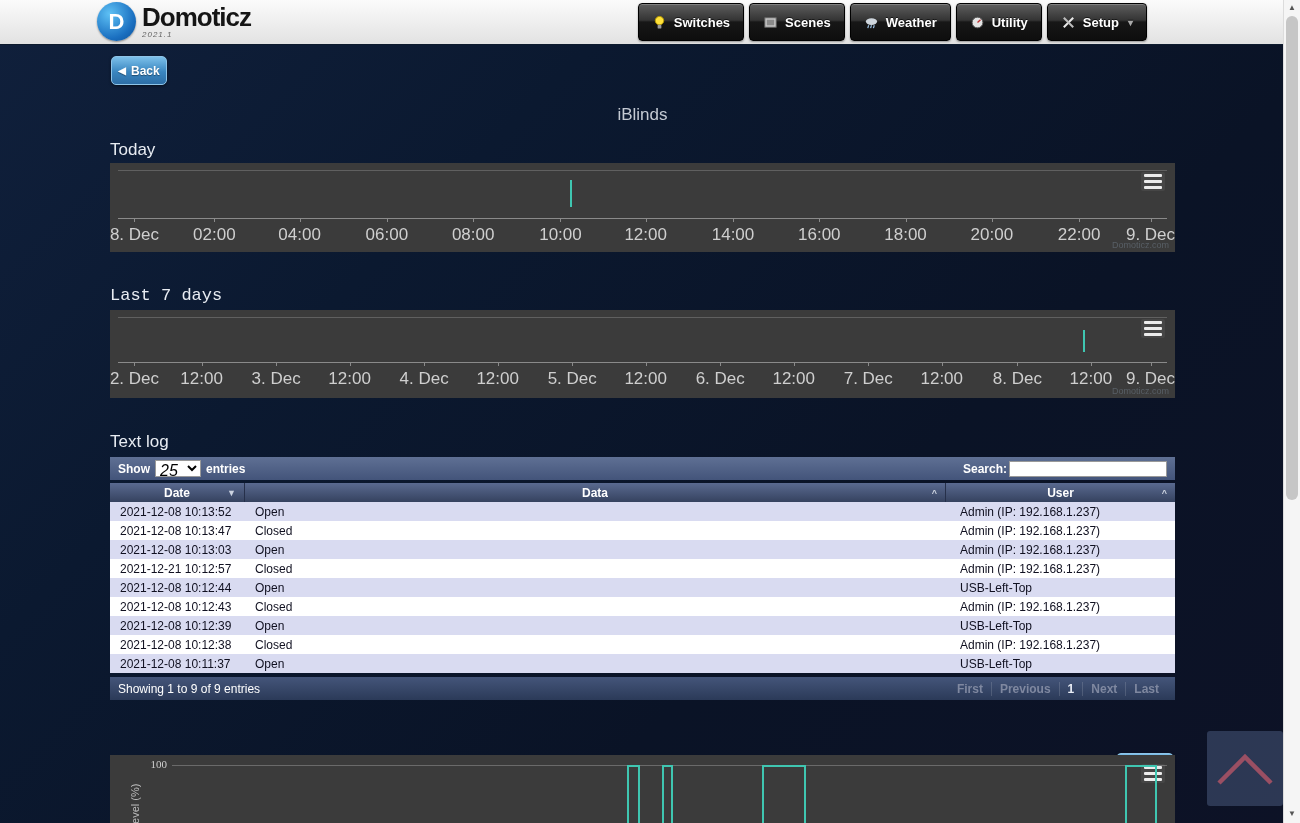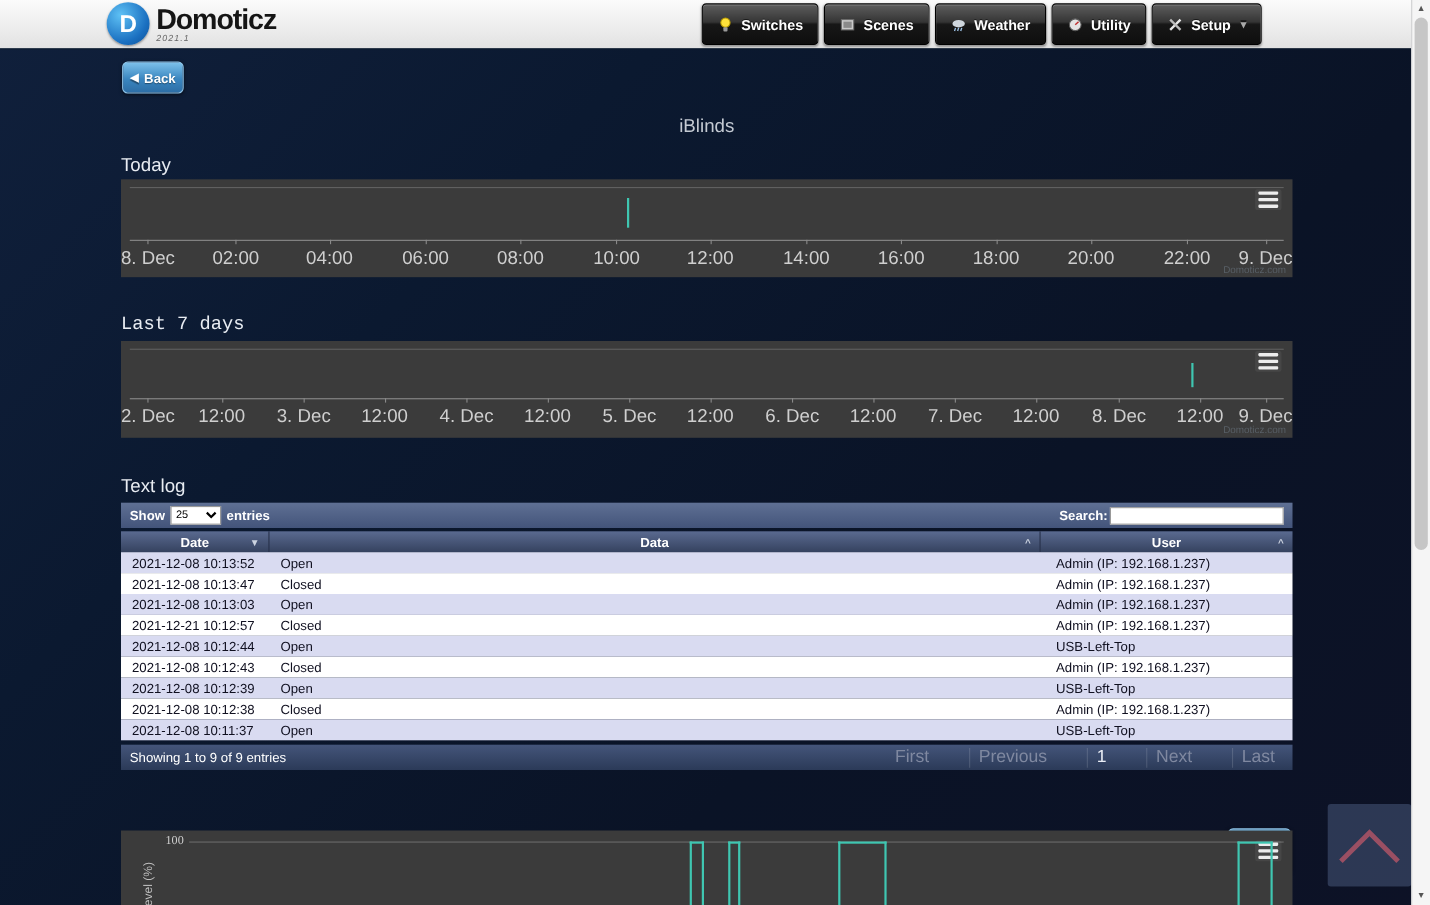--- a/index.html
+++ b/index.html
@@ -87,22 +87,22 @@
     transform:rotate(-90deg); transform-origin:center; white-space:nowrap; }
 
   
   .dt-toolbar {
     position:absolute; left:110px; top:457px; width:1065px; height:23px;
     background:linear-gradient(#5f7094,#43547a);
     display:flex; align-items:center; padding:0 8px;
     color:#fff; font-size:12px; font-weight:bold;
   }
   .dt-toolbar select {
-    width:46px; height:17px; margin:0 5px; font-size:10px;
-    background:#fff; border:1px solid #999; color:#000;
+    width:46px; height:17px; margin:0 5px; font-size:16px;
+    background:#fff; border:1px solid #999; color:#000;font-style:italic;
   }
   .search-wrap { margin-left:auto; display:flex; align-items:center; }
   .search-wrap input {
     width:158px; height:16px; margin-left:2px; border:1px solid #999;
     background:#fff; font-size:11px; padding:0 3px;
   }
   .dt-head {
     position:absolute; left:110px; top:483px; width:1065px; height:19px;
     display:flex; background:linear-gradient(#5a6a90,#35425f);
     color:#fff; font-weight:bold; font-size:12px;
@@ -120,22 +120,22 @@
   .dt-cell.c0 { padding-left:10px; }
   .dt-cell.c1 { padding-left:10px; }
   .dt-cell.c2 { padding-left:14px; }
   .dt-footer {
     position:absolute; left:110px; top:677px; width:1065px; height:23px;
     background:linear-gradient(#44557a,#2b3a58);
     display:flex; align-items:center; padding:0 8px;
     color:#fff; font-size:12px;
   }
   .paginate { margin-left:auto; display:flex; align-items:center; }
-  .page-item { color:#7f88a0; font-weight:normal; padding:0 8px; border-left:1px solid rgba(255,255,255,.14);
-    cursor:pointer; font-size:16px;margin-left:28px; }
+  .page-item { color:#7f88a0; font-weight:bold; padding:0 8px; border-left:1px solid rgba(255,255,255,.14);
+    cursor:pointer; font-size:12px; }
   .page-item:first-child { border-left:none; }
   .page-item.current { color:#e9edf5; }
 
   
   .scroll-top {
     position:absolute; left:1207px; top:731px; width:76px; height:75px;
     background:rgba(96,118,160,.38); border-radius:3px; cursor:pointer;
   }
 
   

